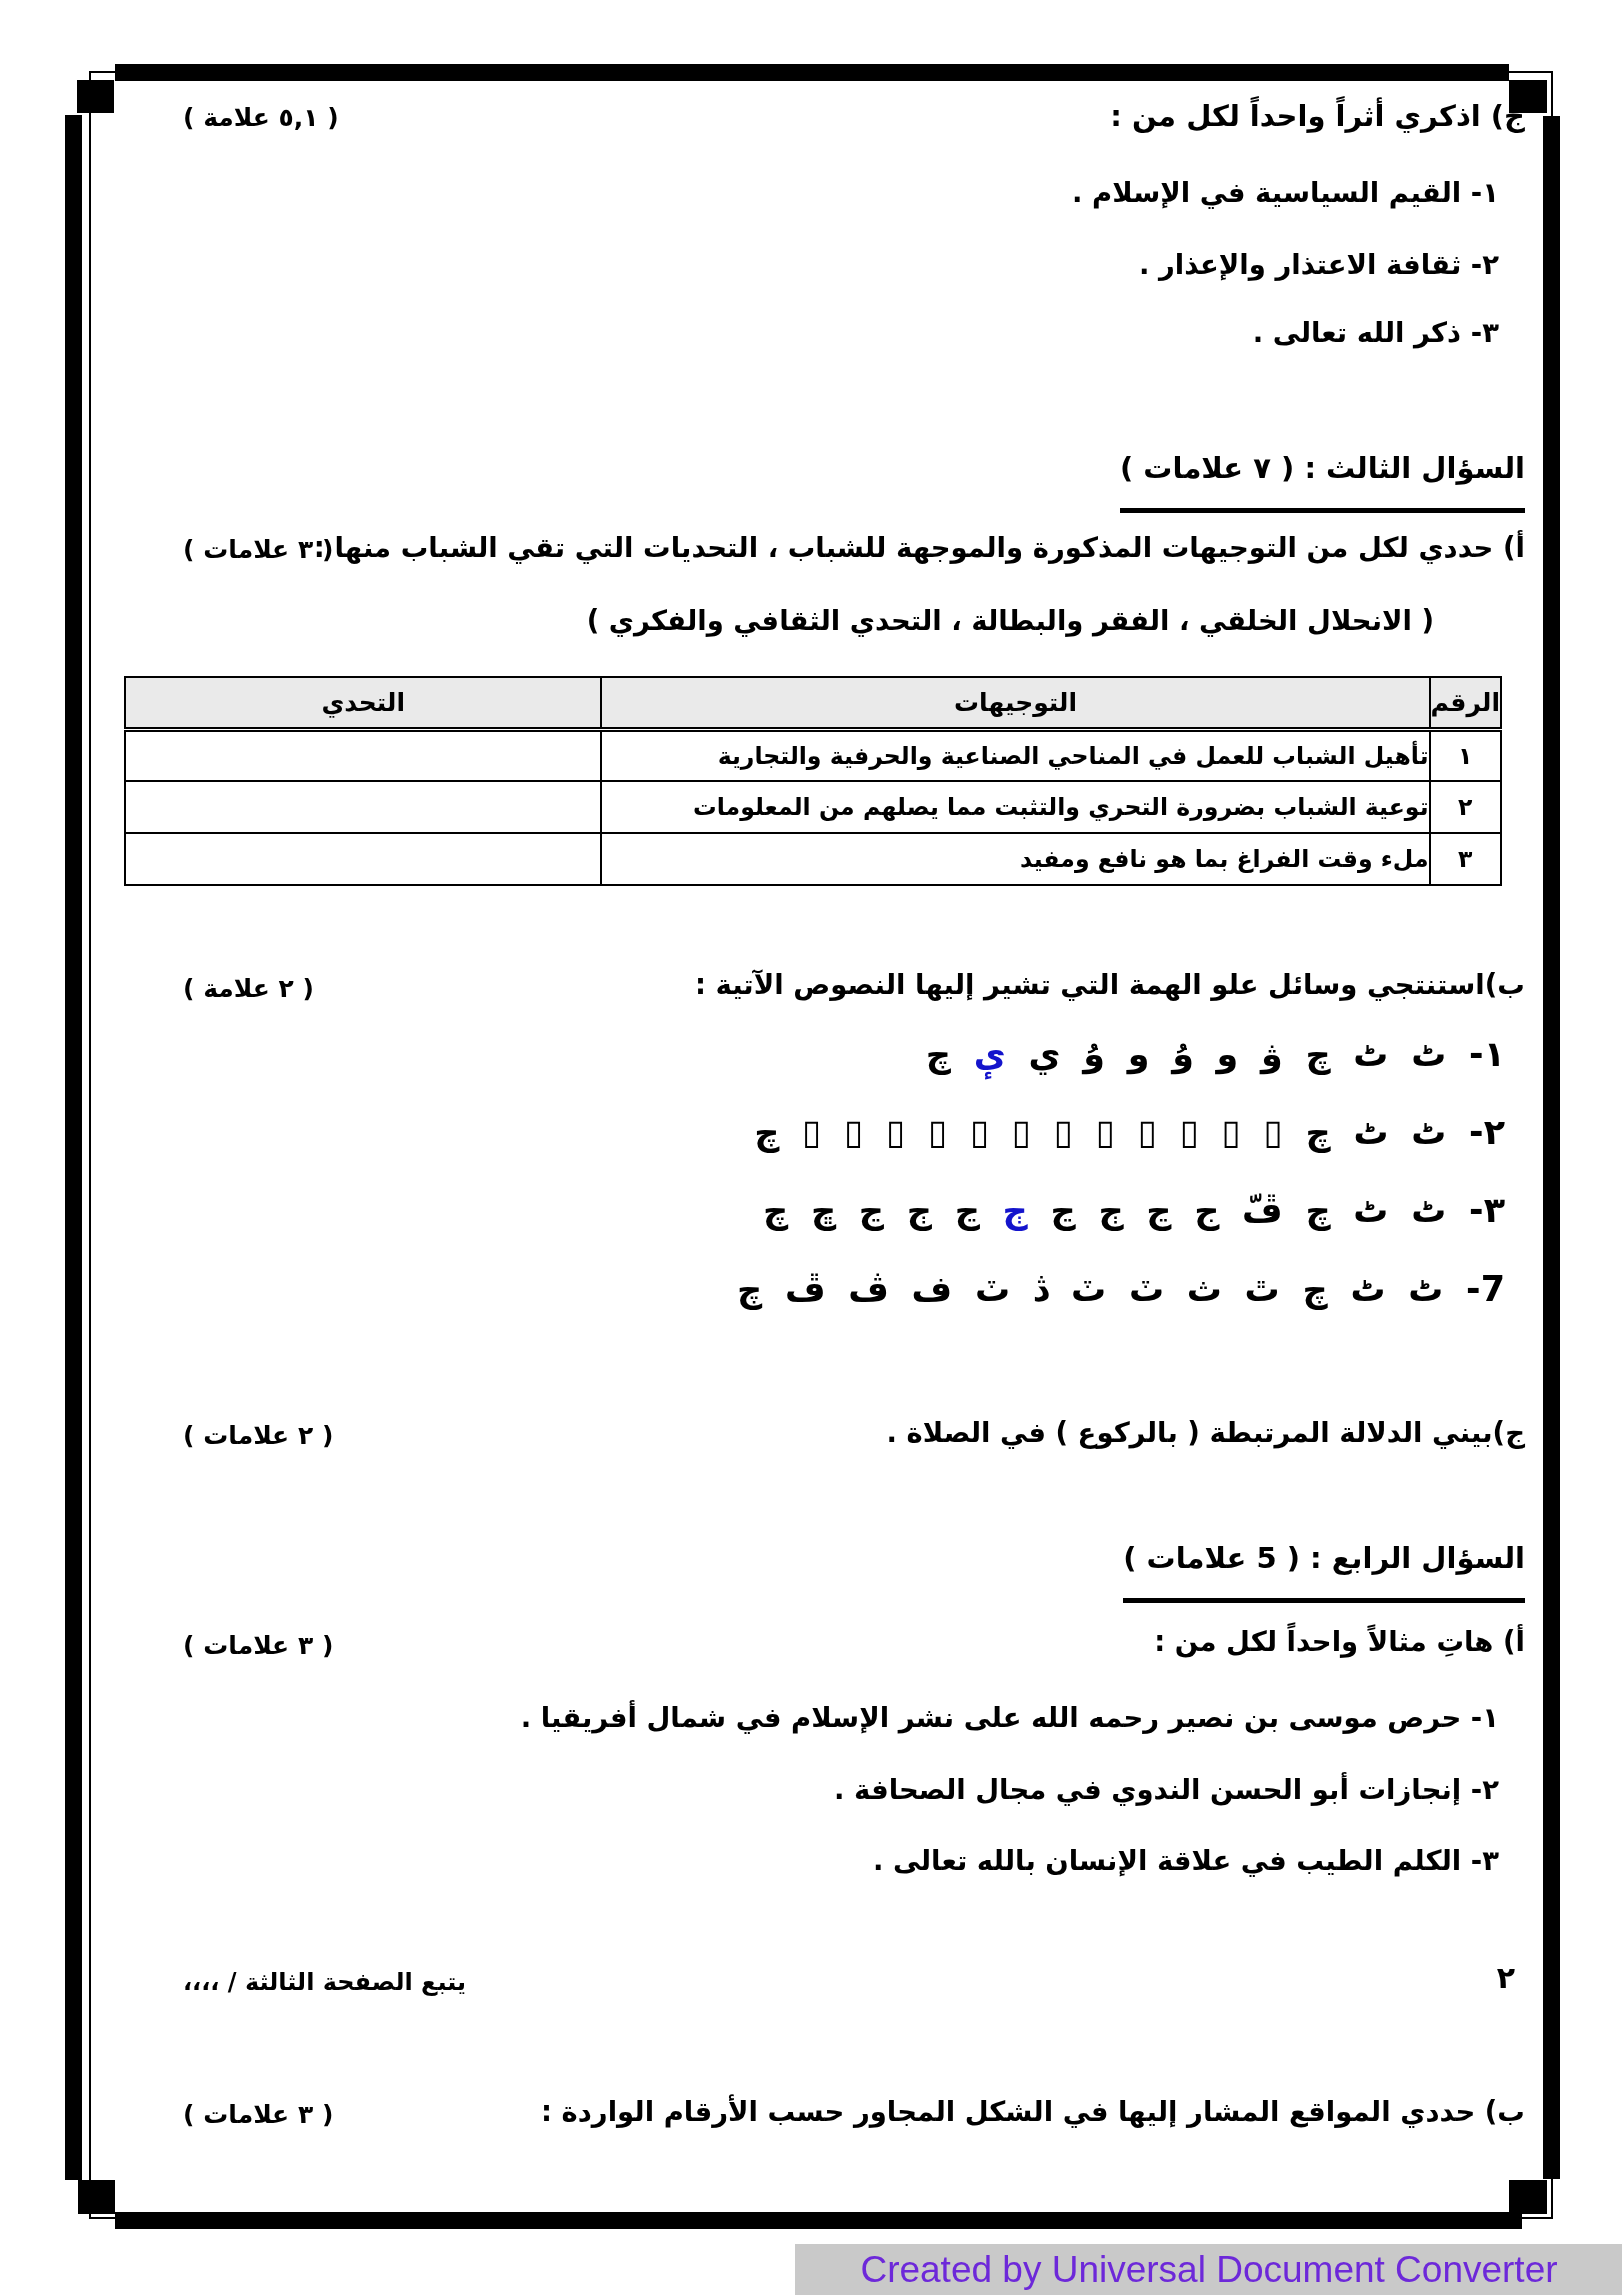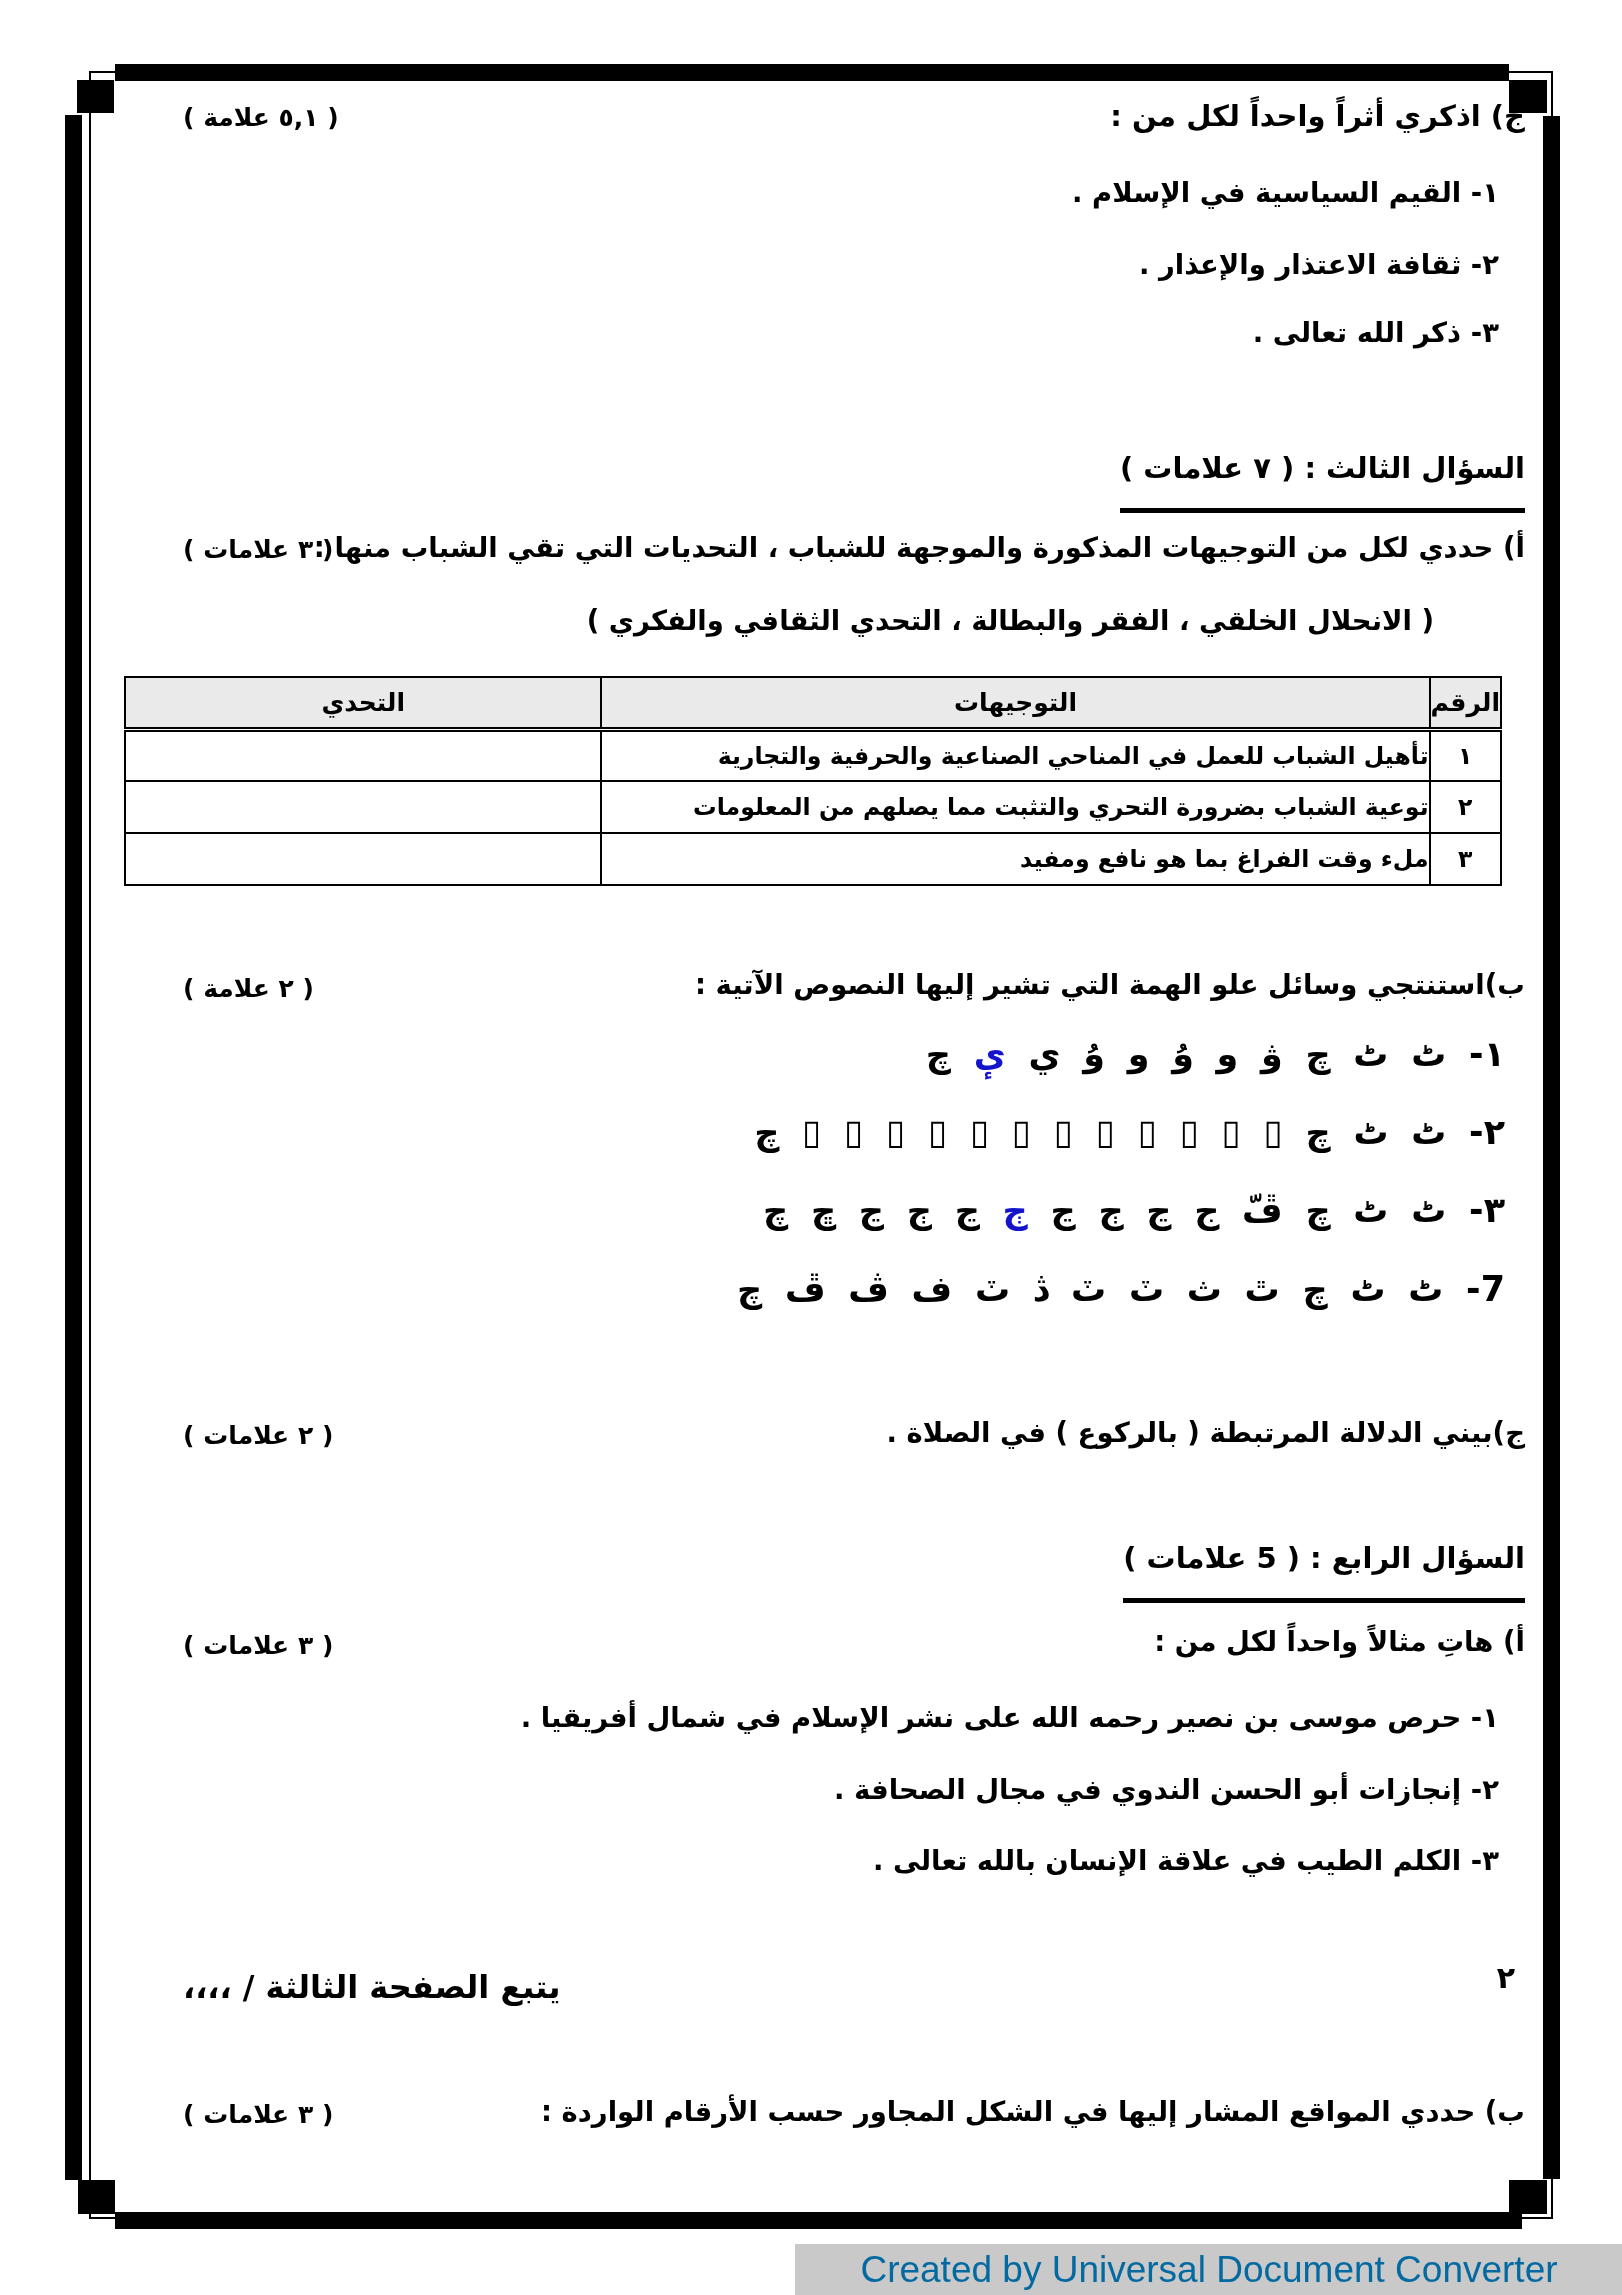--- a/index.html
+++ b/index.html
@@ -66,24 +66,24 @@
     text-align:center;
     border-bottom:5.9px double #000;
     font-size:25px;
   }
   #directives-table tbody td{height:52px;}
   td.c-num{text-align:center;width:69px;}
   td.c-dir{text-align:right;width:831px;}
   td.c-chal{text-align:right;width:478px;}
   
   #page-number{position:absolute;top:1960px;right:108px;font-size:30px;direction:rtl;}
-  #continue-note{position:absolute;top:1968px;left:183px;font-size:32px;direction:rtl;white-space:nowrap;}
+  #continue-note{position:absolute;top:1968px;left:183px;font-size:24px;direction:rtl;white-space:nowrap;}
   #watermark{
     position:absolute;left:795px;top:2244px;width:828px;height:51px;
-    background:#C9C9C9;color:#0369a1;
+    background:#C9C9C9;color:#6d28d9;
     font-family:"Liberation Sans", sans-serif;
     font-weight:normal;font-size:37px;line-height:51px;
     white-space:nowrap;text-align:center;
   }
 </style>
 </head>
 <body>
 
 <div id="page">
 

